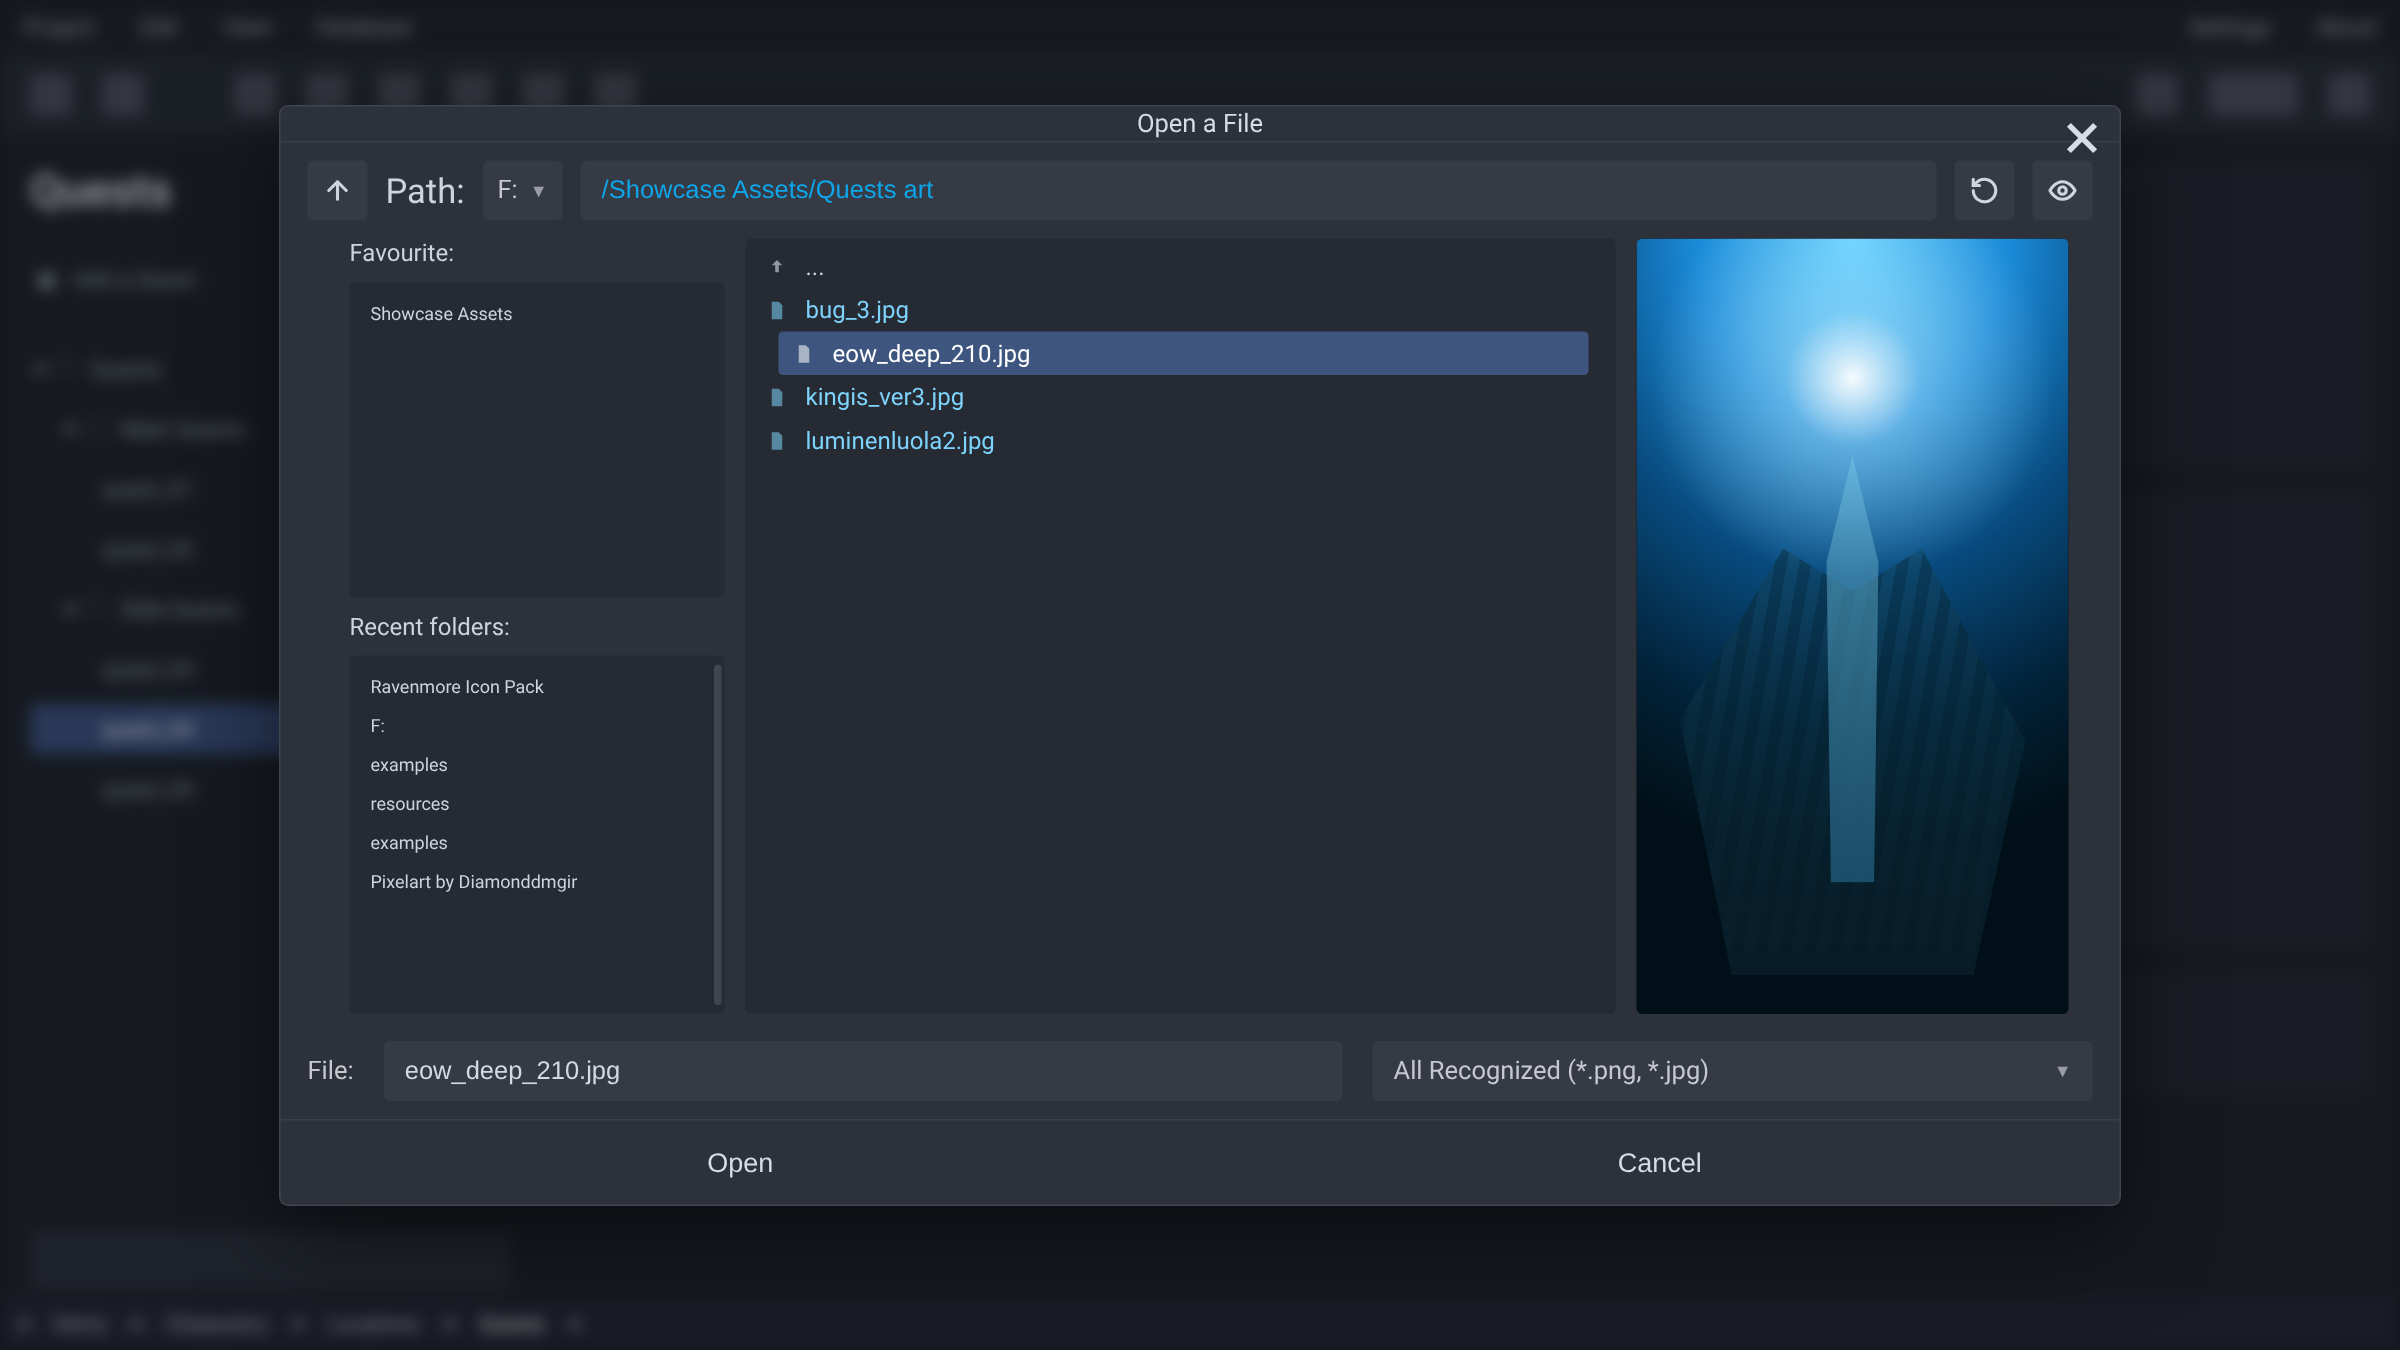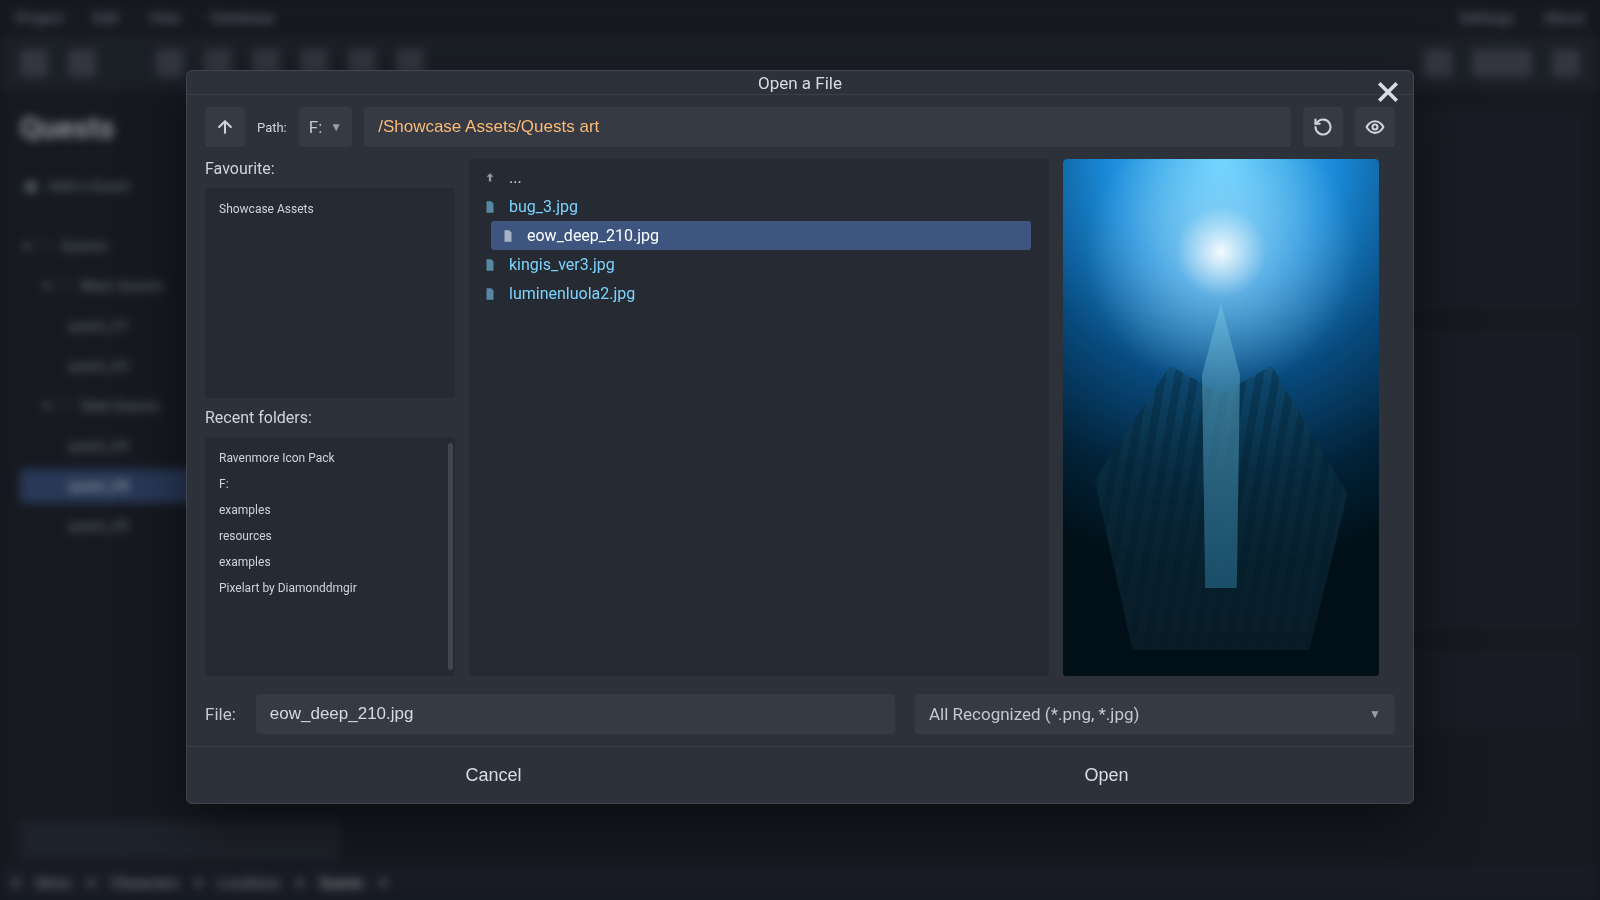--- a/index.html
+++ b/index.html
@@ -55,38 +55,39 @@
   .modal .pathrow {
     display: flex; align-items: center; gap: 12px;
     padding: 12px 18px 6px 18px;
   }
   .iconbtn {
     width: 40px; height: 40px; background: #353a44; border-radius: 4px;
     display: flex; align-items: center; justify-content: center;
     cursor: pointer; color: #d0d4dc;
   }
   .iconbtn svg { width: 20px; height: 20px; }
-  .pathrow .label { font-size: 13px; color: #cfd3db; }
+  .pathrow .label { font-size: 23px; color: #cfd3db; }
   .drive {
     height: 40px; background: #353a44; border-radius: 4px;
     padding: 0 10px; display: flex; align-items: center; gap: 8px;
     font-size: 17px; cursor: pointer;
   }
   .drive .caret { font-size: 12px; opacity: .7; }
   .pathinput {
     flex: 1; height: 40px; background: #353a44; border: none; border-radius: 4px;
-    color: #fdba74; font-size: 17px; padding: 0 14px; outline: none;
+    color: #0ea5e9; font-size: 17px; padding: 0 14px; outline: none;
   }
   
   .modal .content {
     flex: 1; display: grid;
     grid-template-columns: 250px 580px 1fr;
     gap: 14px;
     padding: 6px 34px 10px 18px;
     min-height: 0;
+    margin-left: 28px;
   }
   .leftcol { display: flex; flex-direction: column; gap: 10px; min-height: 0; }
   .leftcol .seclabel { font-size: 16px; color: #cfd3db; }
   .panel {
     background: #262a33; border-radius: 4px; padding: 8px 0;
     overflow: hidden;
   }
   .panel.fav { height: 210px; }
   .panel.recent { flex: 1; position: relative; }
   .panel .item {
@@ -344,16 +345,16 @@
   <div class="filerow">
     <span class="label">File:</span>
     <input value="eow_deep_210.jpg" style="">
     <div class="filter">
       <span>All Recognized (*.png, *.jpg)</span>
       <span class="caret">▼</span>
     </div>
   </div>
 
   <div class="buttons">
+    <button>Open</button>
     <button>Cancel</button>
-    <button>Open</button>
   </div>
 </div>
 
 </body></html>

